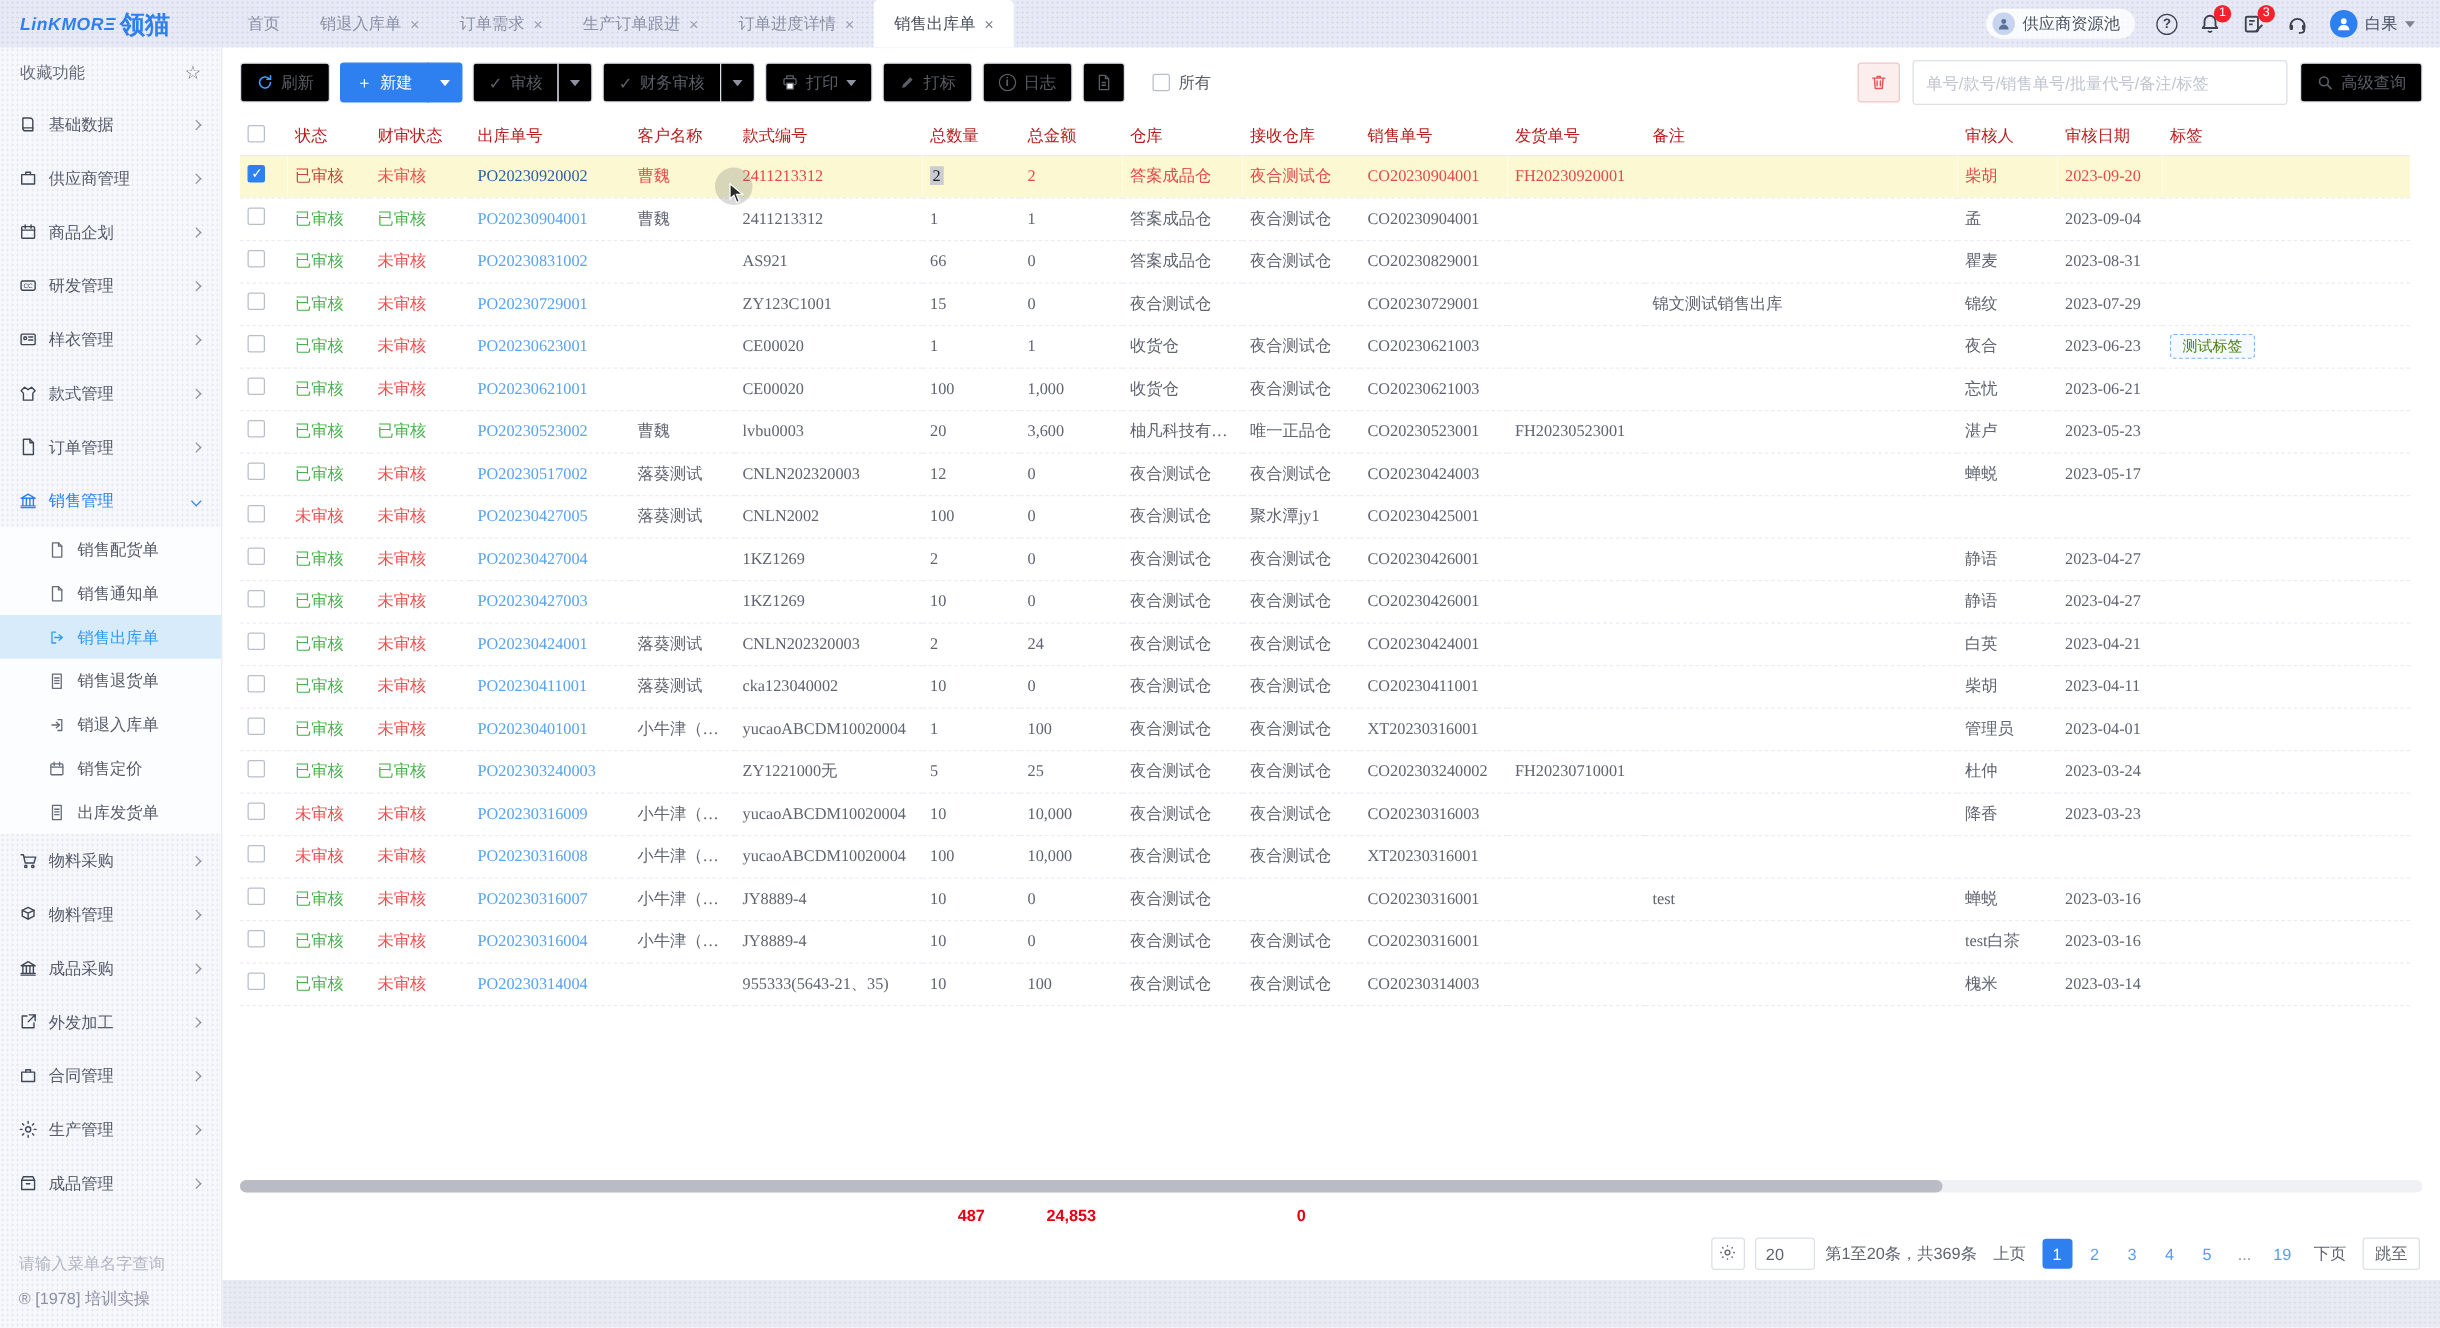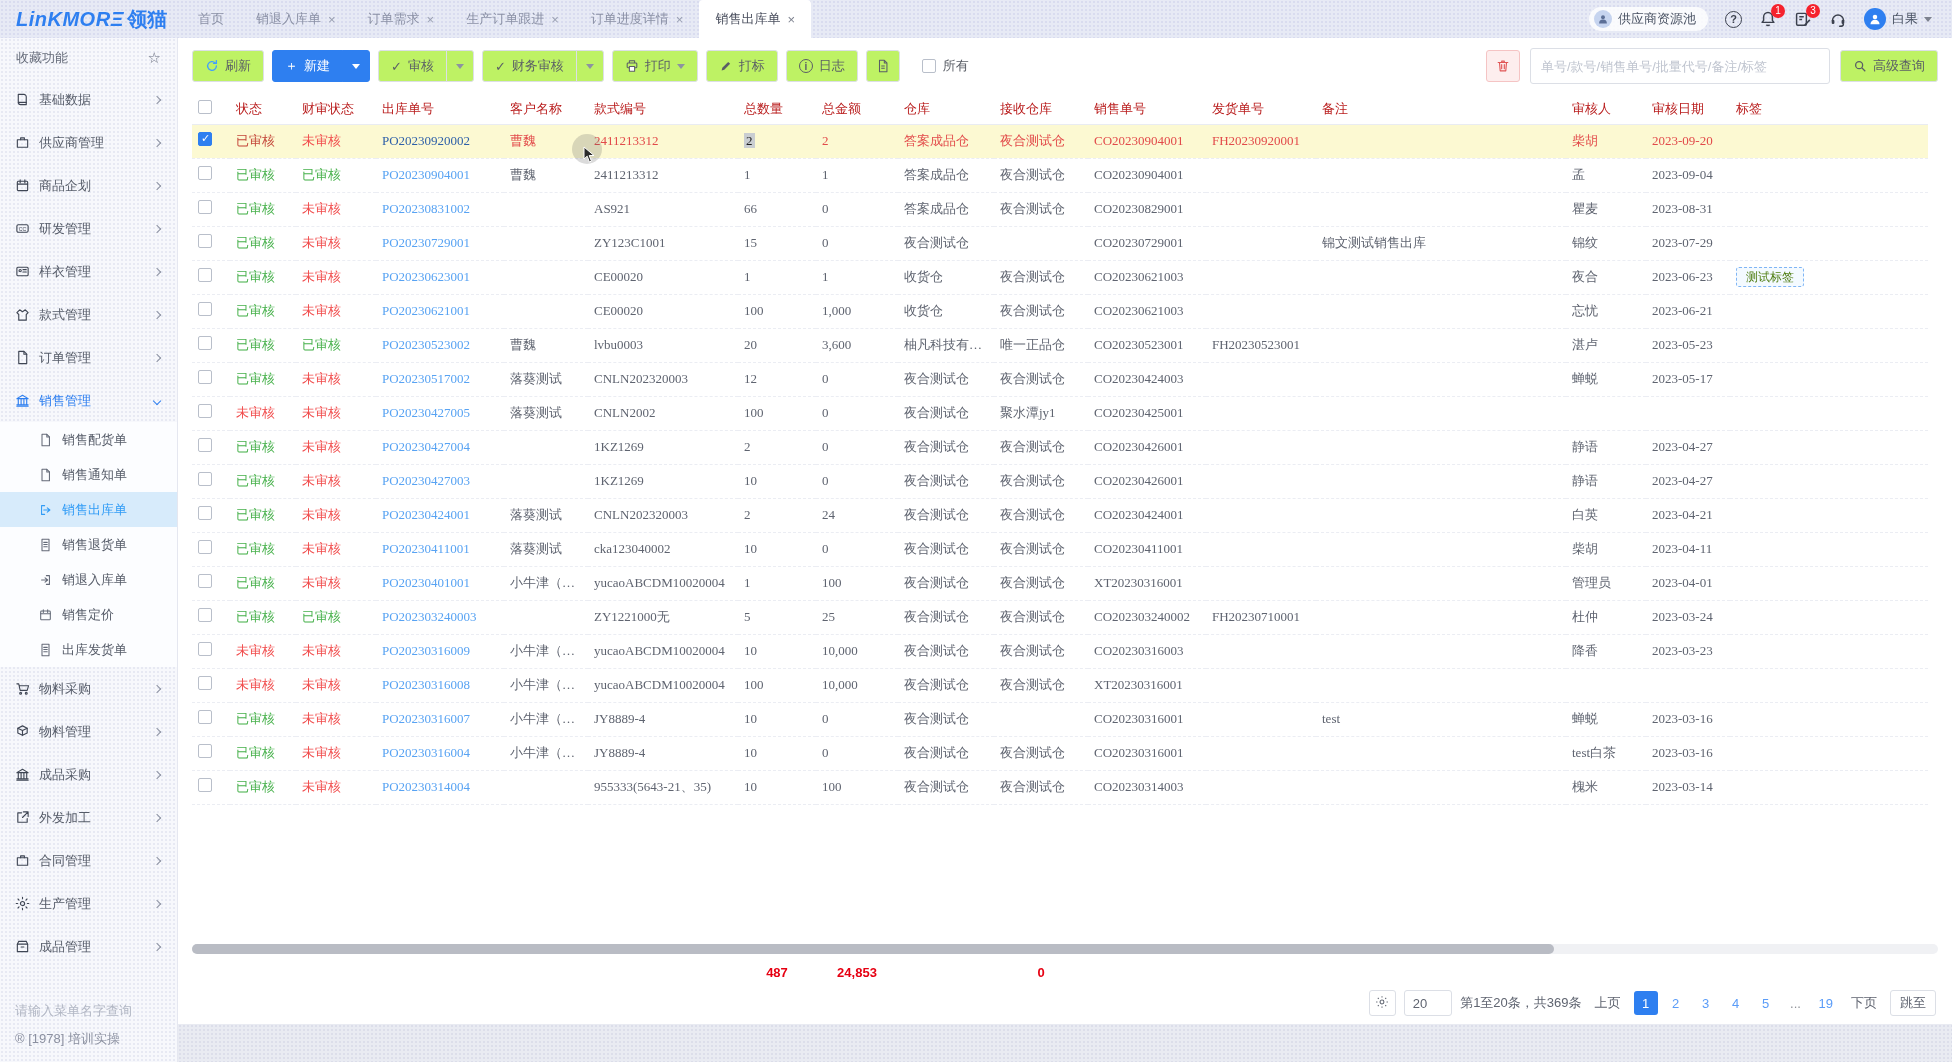--- a/index.html
+++ b/index.html
@@ -5,21 +5,21 @@
   * { margin:0; padding:0; box-sizing:border-box; }
   html,body { width:1952px; height:1062px; overflow:hidden; }
   body { font-family:"Liberation Sans","DejaVu Sans",sans-serif; font-size:13px; color:#5a5e66; background:#eef0f6; }
 
   .app { width:1952px; height:1062px; display:flex; flex-direction:column; }
 
   
   .topbar { height:38px; display:flex; align-items:stretch; background:#e7eaf5;
             background-image:radial-gradient(#d9dcef 1px, transparent 1px); background-size:4px 4px; flex:0 0 38px; }
   .logo { width:178px; display:flex; align-items:center; padding-left:16px; gap:3px; }
-  .logo .lat { font-size:20px; font-weight:800; font-style:italic; color:#2e7ff0; letter-spacing:.5px; }
+  .logo .lat { font-size:14px; font-weight:800; font-style:italic; color:#2e7ff0; letter-spacing:.5px; }
   .logo .cn  { font-size:20px; font-weight:800; color:#2e7ff0; }
   .tabs { flex:1; display:flex; align-items:stretch; padding-left:4px; overflow:hidden; }
   .tab { display:flex; align-items:center; gap:7px; padding:0 16px; color:#8a90a5; cursor:pointer; white-space:nowrap; }
   .tab.active { background:#fff; color:#4a4f5e; border-radius:4px 4px 0 0; }
   .tab .x { font-size:13px; color:#9aa0b2; line-height:1; }
   .tab.active .x { color:#7d828f; }
   .top-right { display:flex; align-items:center; gap:17px; padding:0 20px 0 10px; }
   .pill { display:flex; align-items:center; gap:6px; background:rgba(255,255,255,.8); border-radius:13px; padding:3px 12px 3px 5px; color:#4a5364; cursor:pointer; }
   .pill .pav { width:18px; height:18px; border-radius:50%; background:#c6d4ef; display:flex; align-items:center; justify-content:center; color:#5c6f96; }
   .pill .pav svg { width:12px; height:12px; }
@@ -56,21 +56,21 @@
   .s-item.act { background:#d7ebfb; color:#2f9bf6; }
   .s-item.act .m-ic { color:#2f9bf6; }
   .sb-bottom { padding:8px 15px 14px; display:flex; flex-direction:column; gap:12px; flex:0 0 auto; }
   .sb-search { border:none; background:transparent; outline:none; font-size:13px; color:#333; width:100%; font-family:inherit; }
   .sb-search::placeholder { color:#b2b7c4; }
   .sb-foot { color:#8b90a0; }
 
   
   .main { flex:1; min-width:0; display:flex; flex-direction:column; background:#fff; position:relative; }
   .toolbar { display:flex; align-items:center; gap:8px; padding:10px 14px 10px; flex:0 0 auto; }
-  .btn { display:inline-flex; align-items:center; gap:6px; height:32px; padding:0 12px; background:#bef264; border:1px solid #dcdfe6; border-radius:3px; font-size:13px; color:#5a5e66; cursor:pointer; white-space:nowrap; }
+  .btn { display:inline-flex; align-items:center; gap:6px; height:32px; padding:0 12px; background:#000000; border:1px solid #dcdfe6; border-radius:3px; font-size:13px; color:#5a5e66; cursor:pointer; white-space:nowrap; }
   .btn .ti { width:14px; height:14px; display:inline-flex; }
   .btn .ti svg { width:14px; height:14px; }
   .btn .car { width:0; height:0; border-left:4px solid transparent; border-right:4px solid transparent; border-top:5px solid #8d93a0; }
   .bgrp { display:inline-flex; }
   .bgrp .btn { border-radius:0; }
   .bgrp .btn:first-child { border-radius:3px 0 0 3px; }
   .bgrp .btn:last-child  { border-radius:0 3px 3px 0; margin-left:-1px; padding:0 9px; }
   .btn.primary { background:#2e7ff0; border-color:#2e7ff0; color:#fff; }
   .btn.primary .car { border-top-color:#fff; }
   .icon-blue { color:#409eff; }

